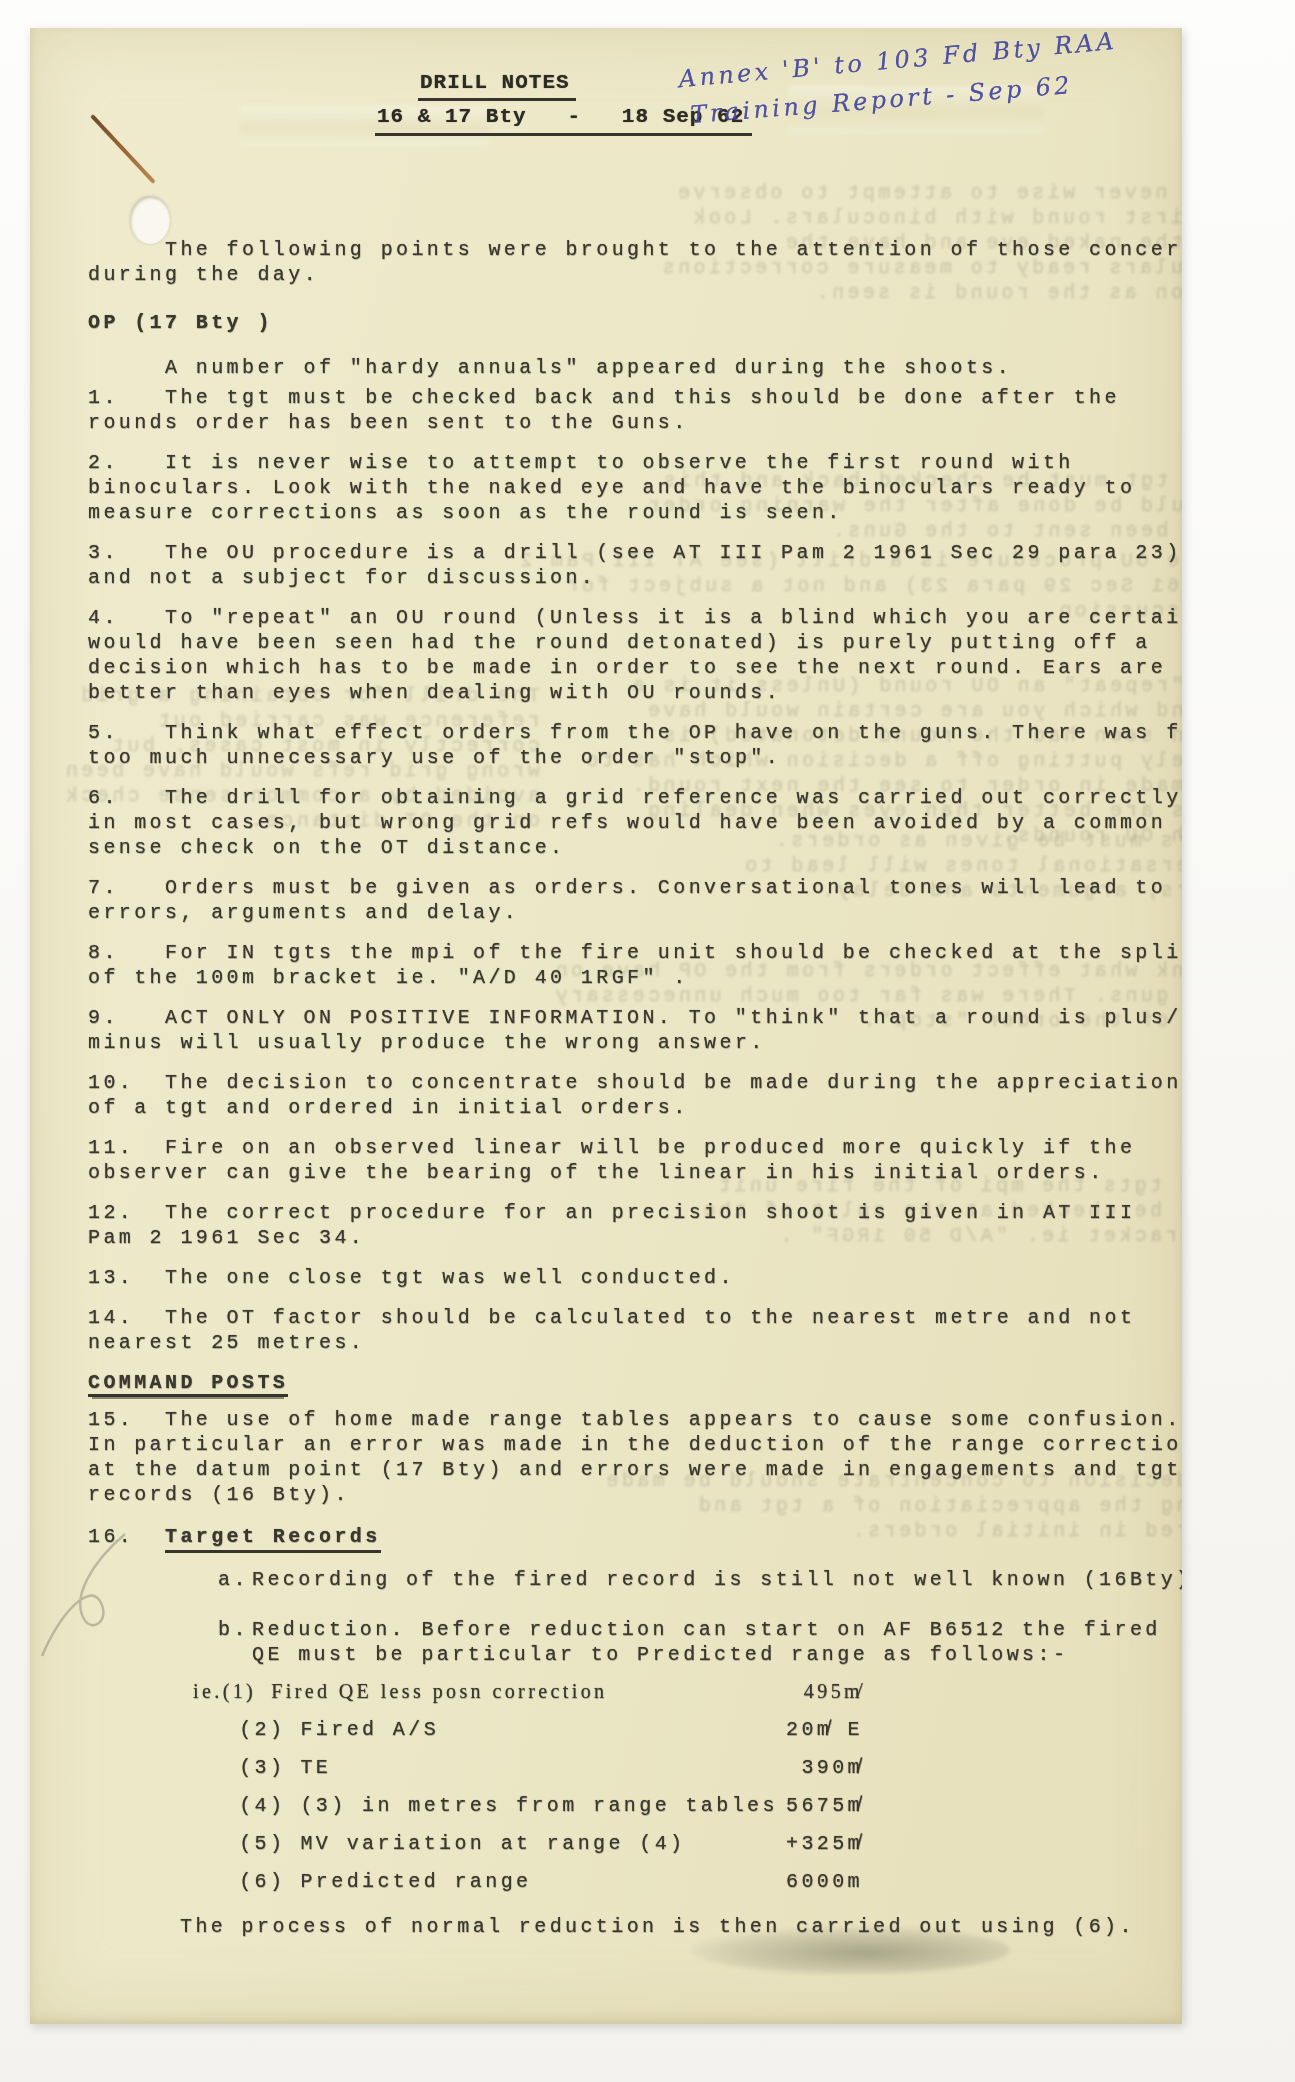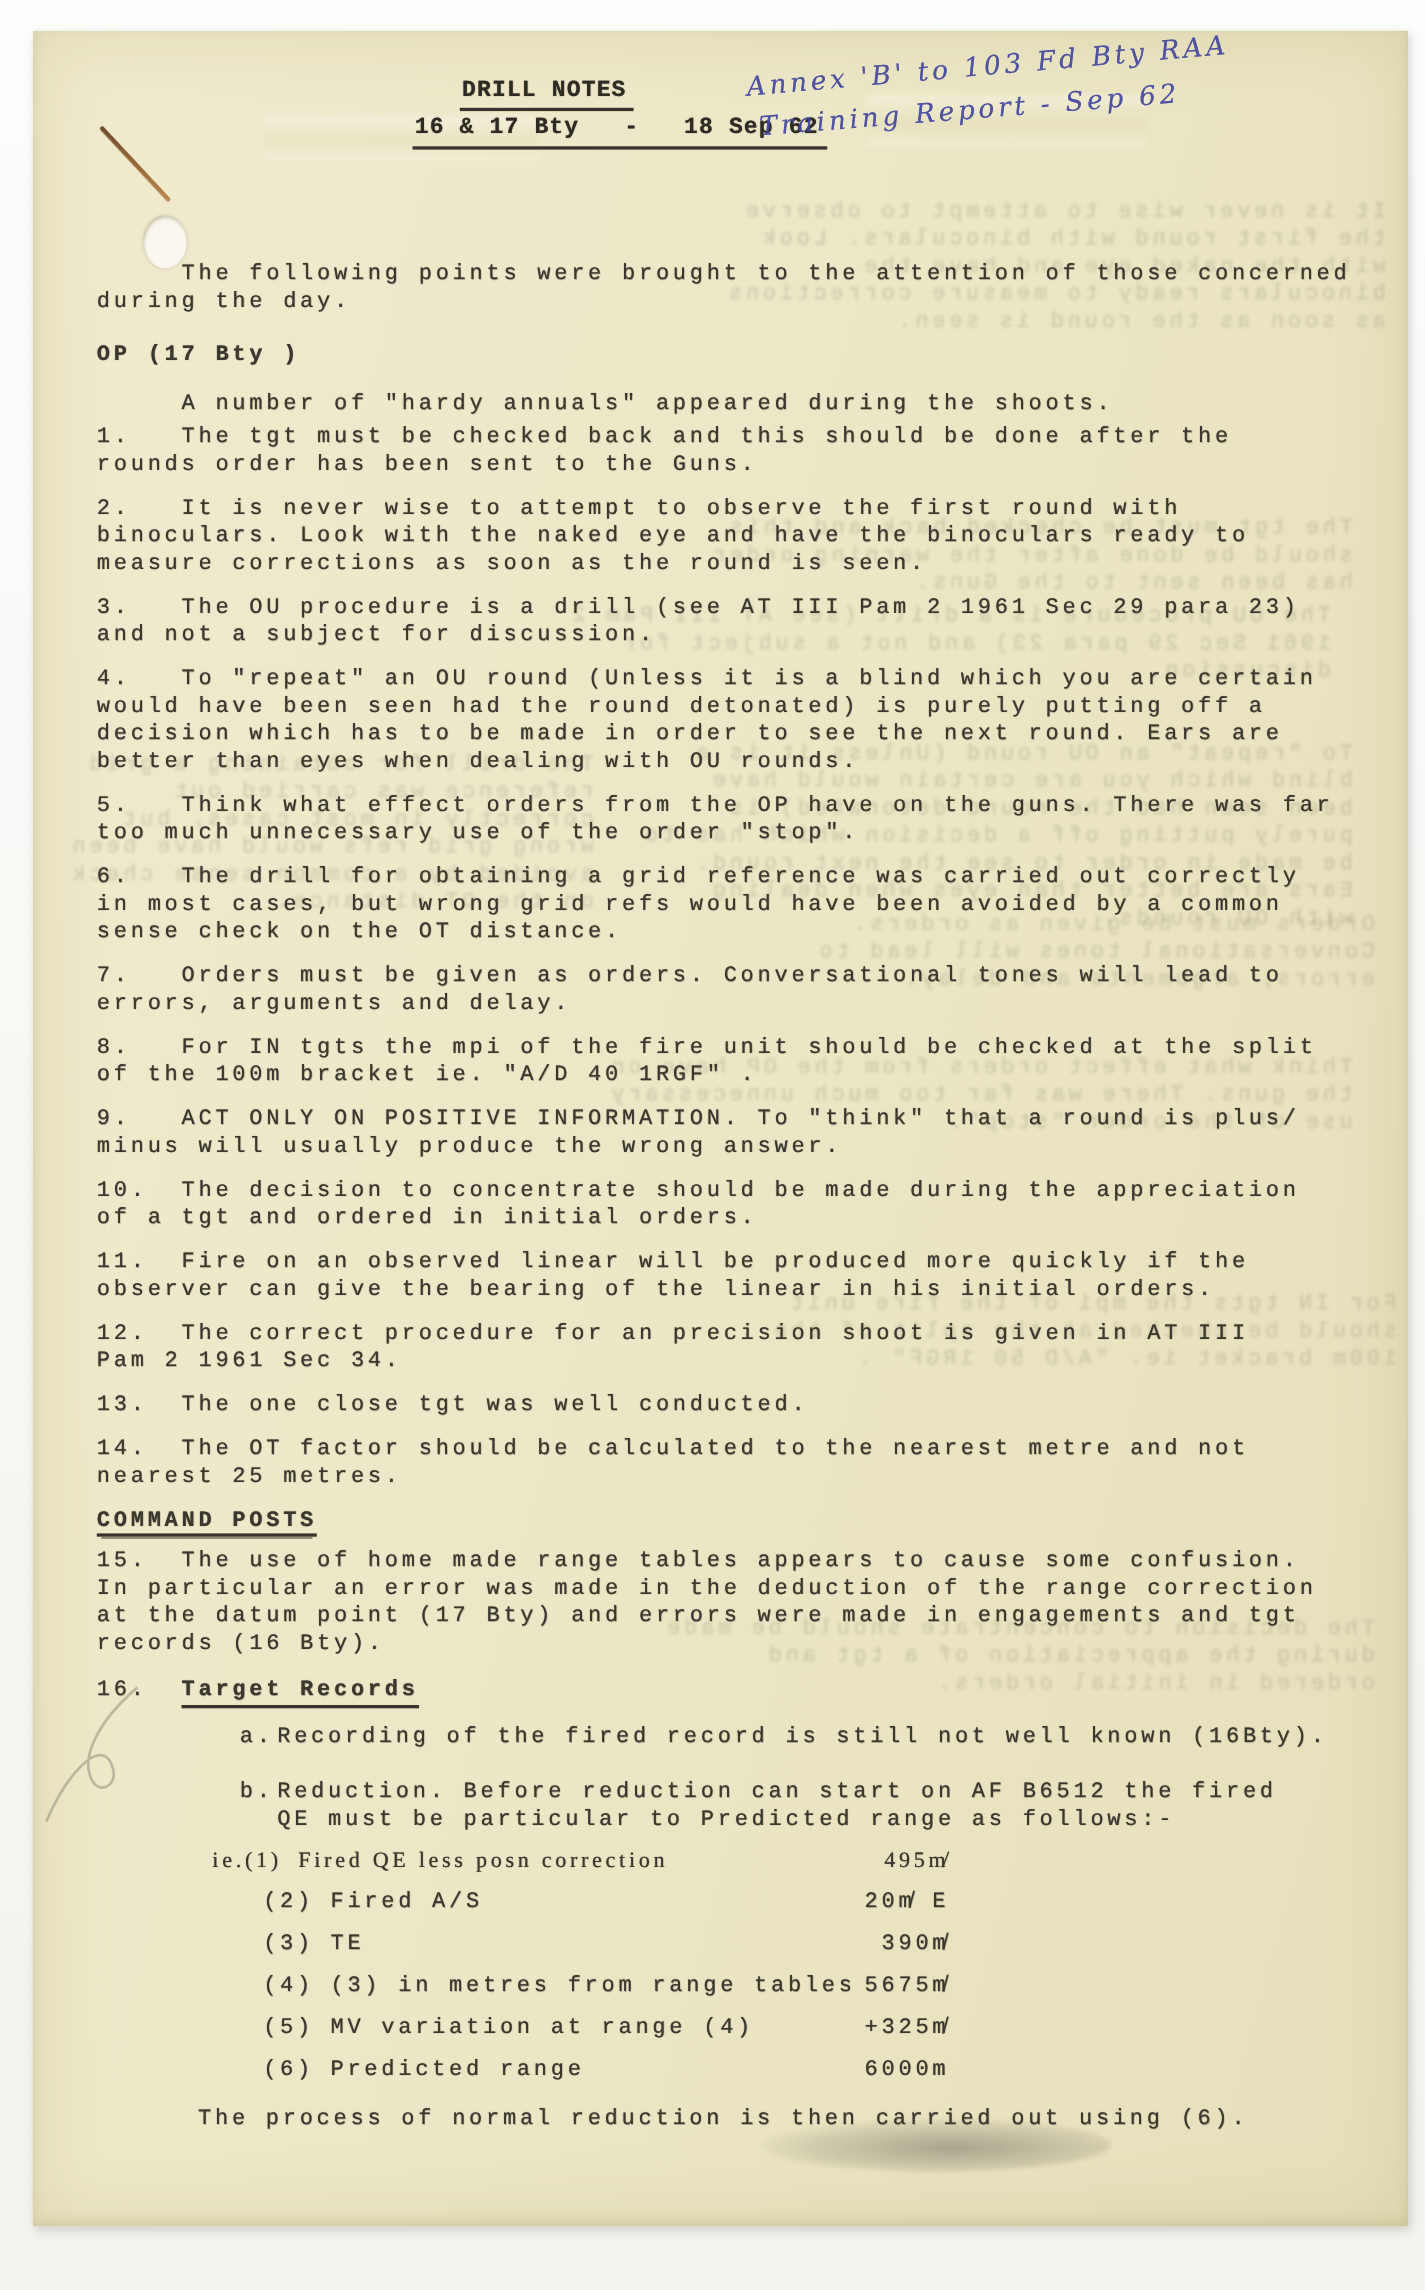--- a/index.html
+++ b/index.html
@@ -1,20 +1,20 @@
 <!DOCTYPE html>
 <html><head>
 <meta charset="utf-8">
 <style>
   html,body{margin:0;padding:0;background:#fafaf8;}
   #screen{position:relative;width:1295px;height:2082px;overflow:hidden;
           background:linear-gradient(180deg,#fdfdfc 0%,#f3f2ee 100%);
           font-family:"Liberation Mono","DejaVu Sans Mono",monospace;}
   
-  #page{position:absolute;left:30px;top:28px;width:1250px;height:1996px;
+  #page{position:absolute;left:30px;top:28px;width:1152px;height:1996px;
         background:linear-gradient(105deg,#f0ebce 0%,#ece7c6 45%,#e6dfbb 100%);
         box-shadow:inset 0 0 70px rgba(185,173,120,.30), inset 0 -4px 10px rgba(150,140,90,.25),
                    2px 3px 9px rgba(0,0,0,.16);
         overflow:hidden;}
   
   .typed{color:#3a372e;font-size:20px;line-height:25px;letter-spacing:3.4px;
          text-shadow:0 0 1px rgba(58,55,46,.65),.5px .5px .6px rgba(58,55,46,.28);}
   
   .h-title{position:absolute;left:388px;top:42px;font-weight:bold;font-size:21px;
            letter-spacing:1px;border-bottom:3px solid #36342b;padding:0 6px 3px 2px;

